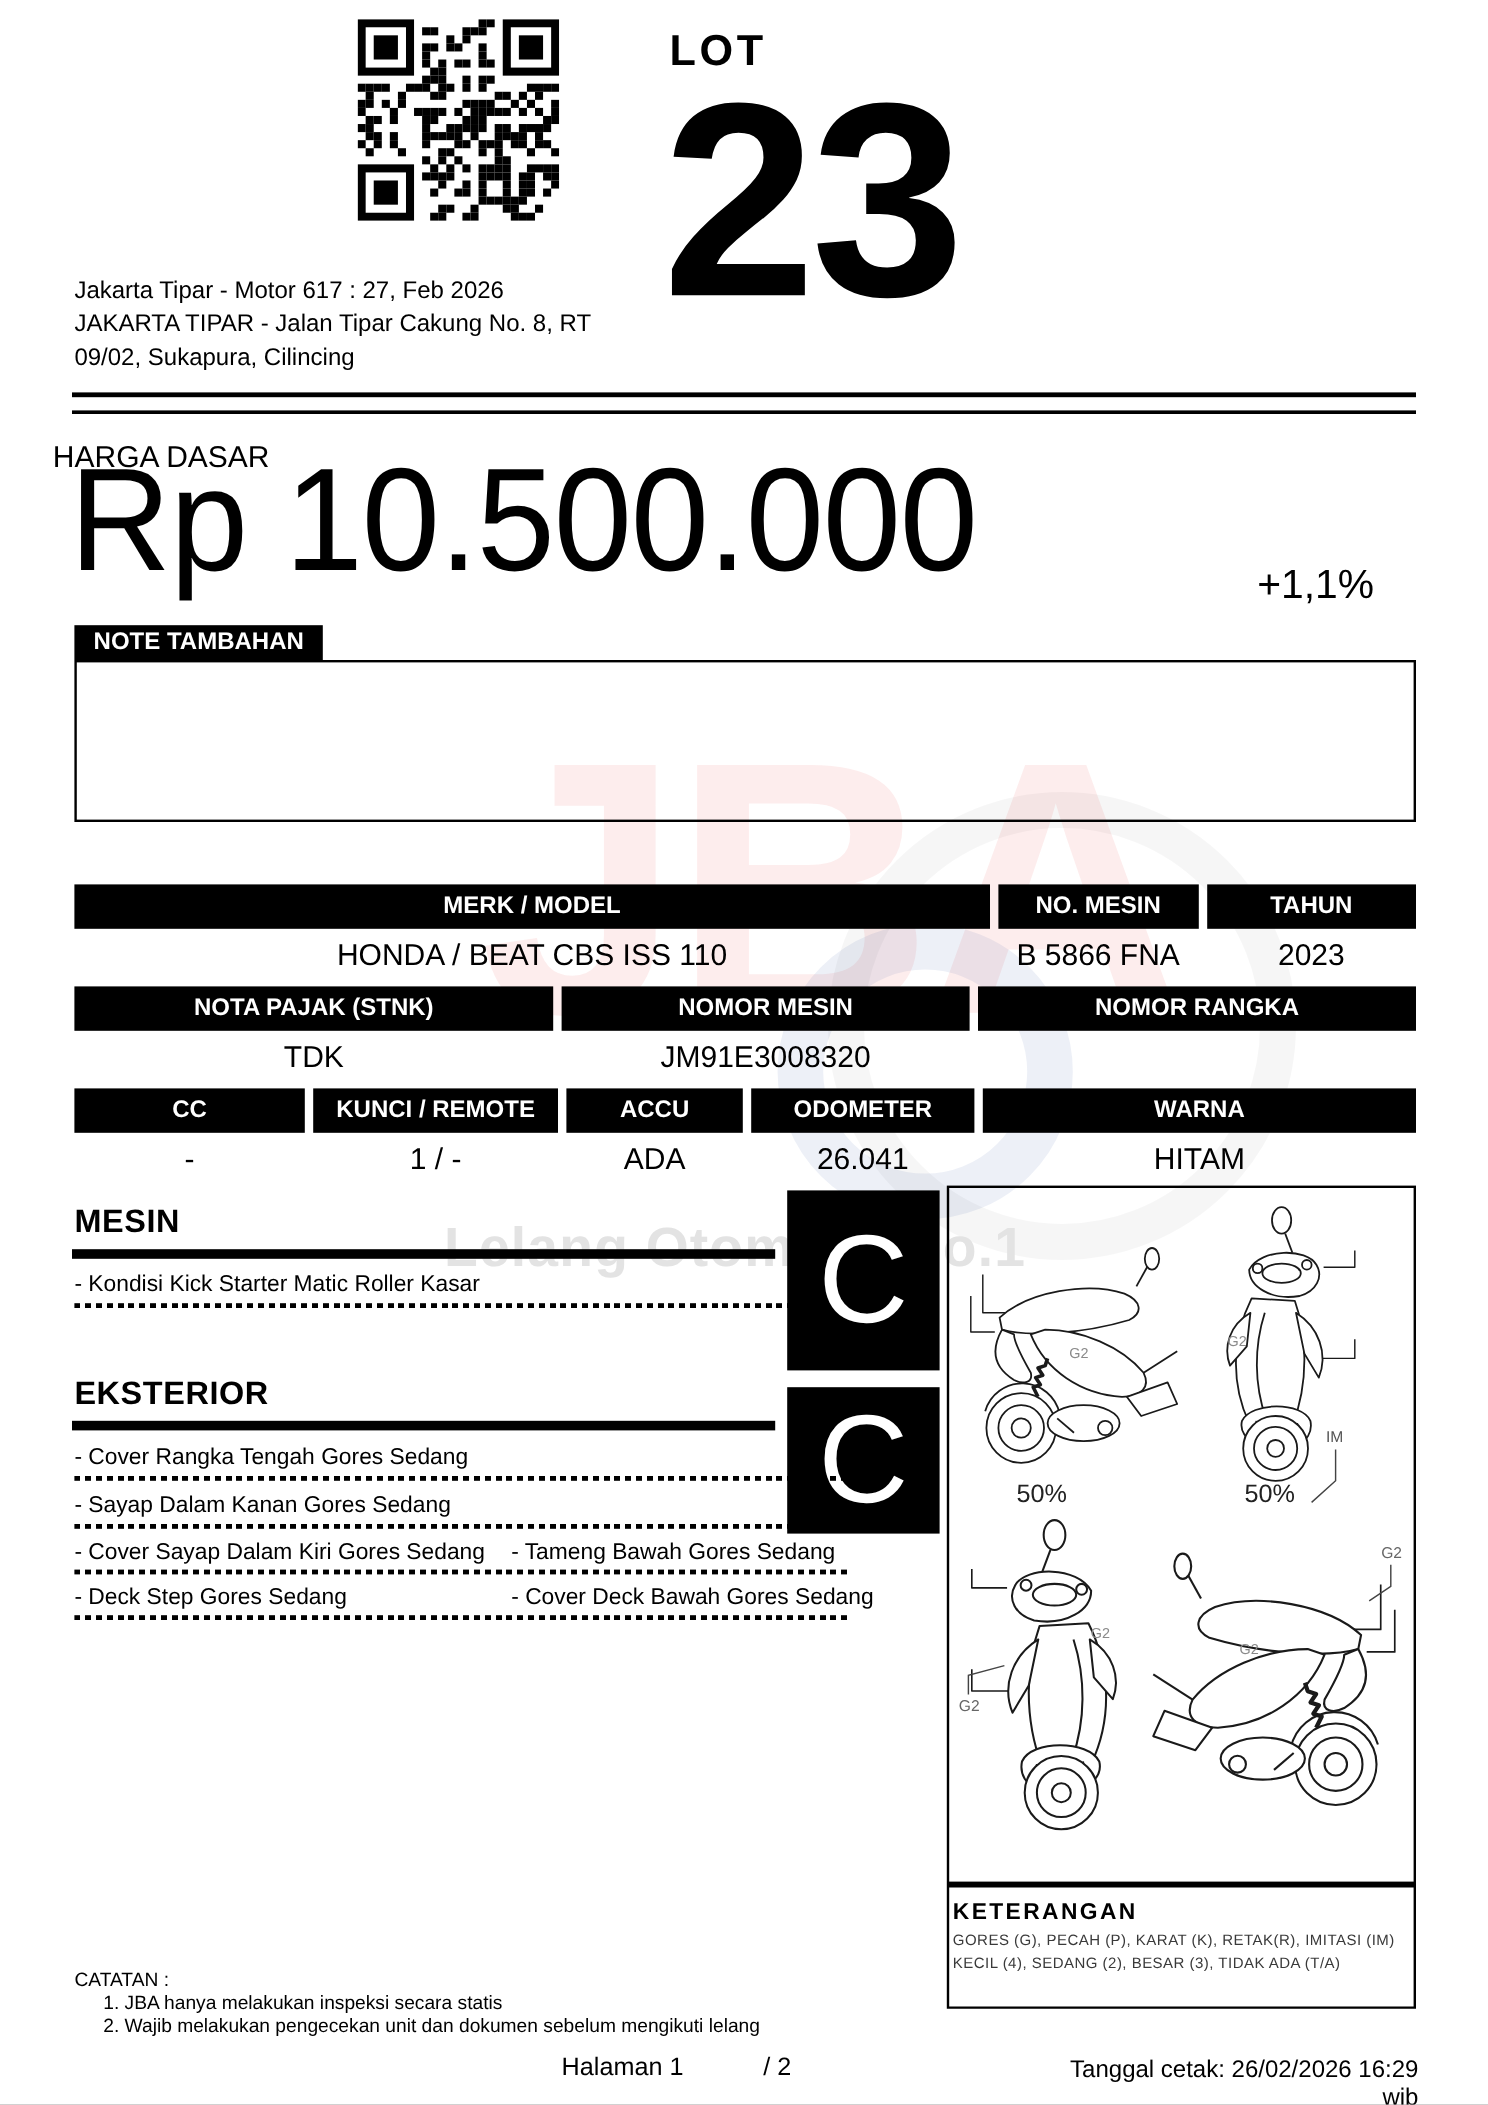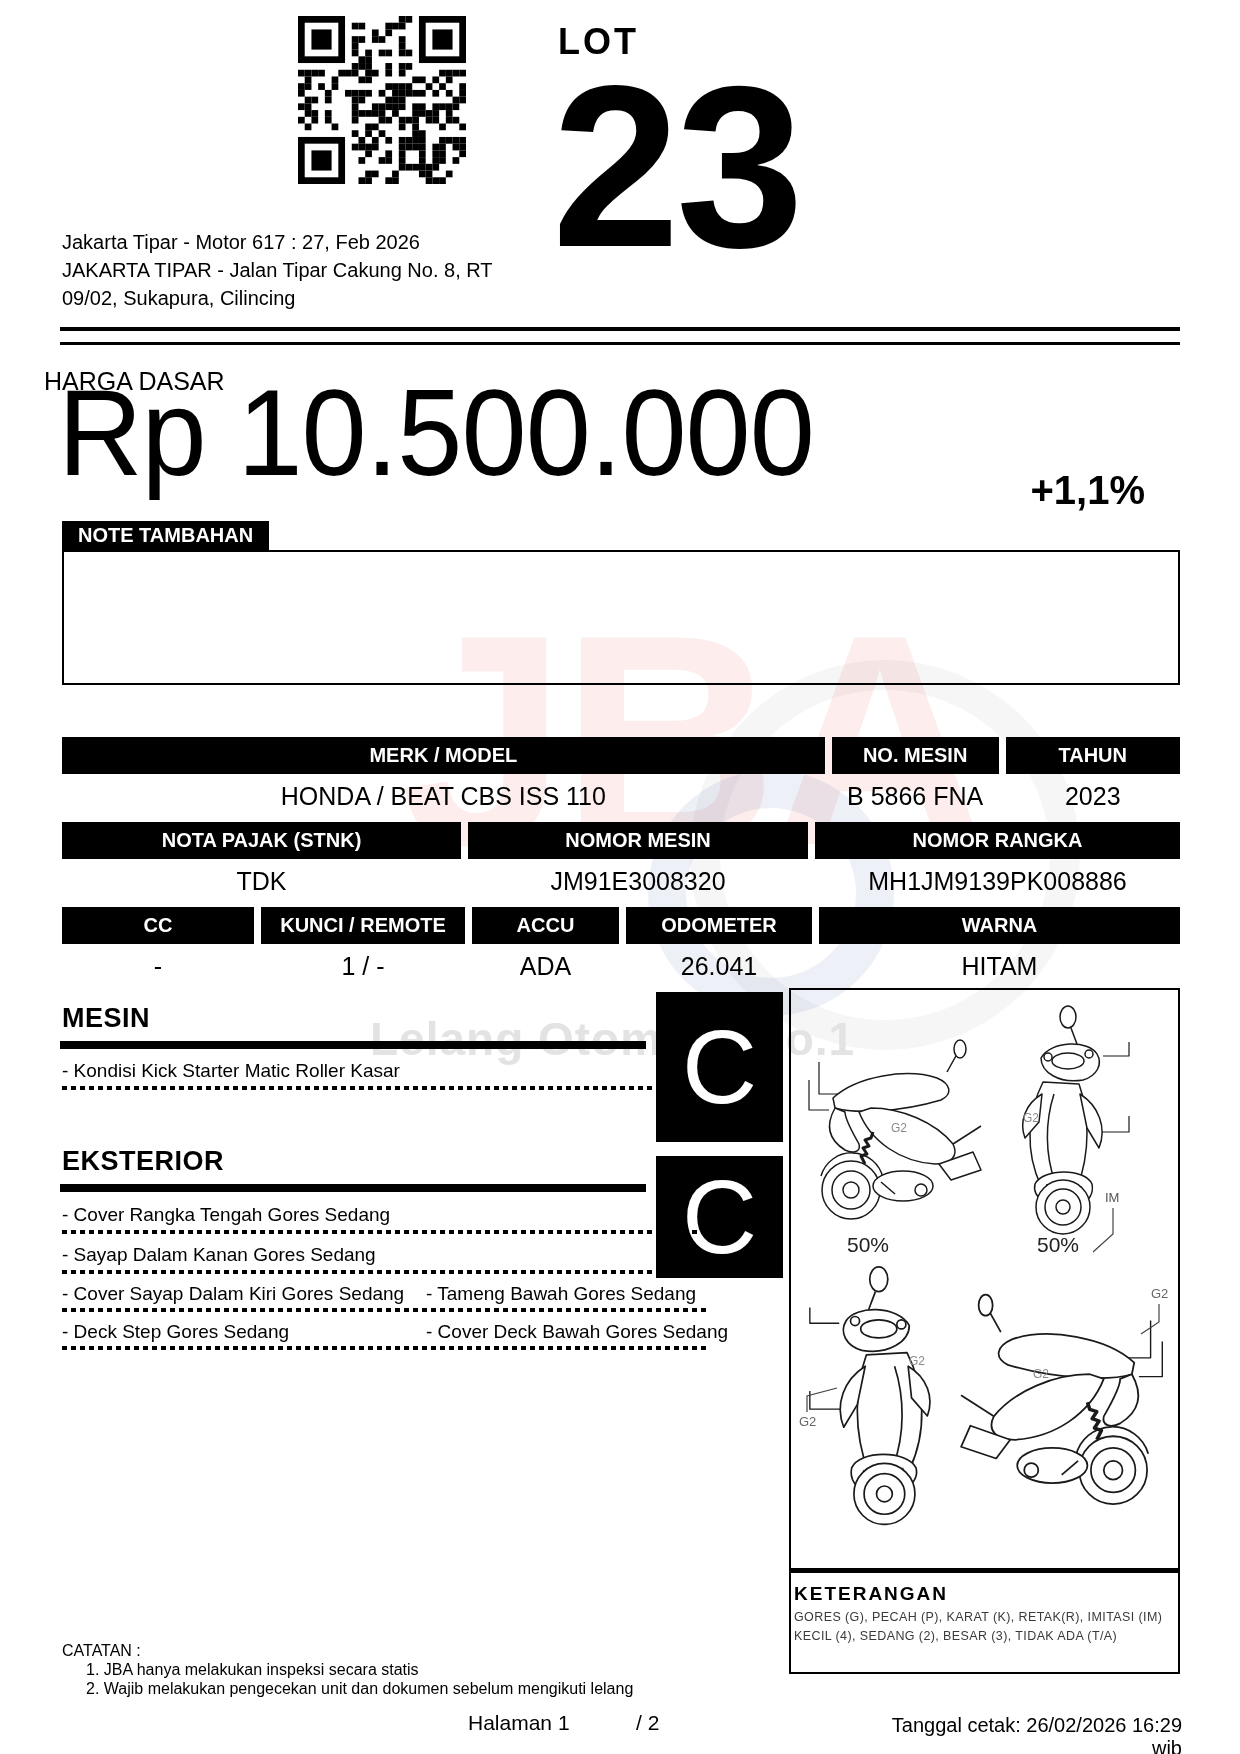--- a/index.html
+++ b/index.html
@@ -15,21 +15,21 @@
   .wm-tagline{left:370px;top:1012px;font-size:46px;font-weight:bold;color:#e3e3e3;letter-spacing:1px;white-space:nowrap;}
   
   .qr{left:298px;top:16px;width:168px;height:168px;}
   .lot-label{left:558px;top:24px;font-size:36px;font-weight:bold;letter-spacing:3px;line-height:1;}
   .lot-number{left:552px;top:52px;font-size:230px;font-weight:bold;line-height:1;letter-spacing:-4px;}
   .addr{left:62px;top:228px;font-size:20px;line-height:28px;width:440px;}
   .dbl-rule{left:60px;top:327px;width:1120px;height:11px;border-top:4px solid #000;border-bottom:3px solid #000;}
   
   .price-label{left:44px;top:347px;font-size:25px;margin-top:20px;}
   .price-value{left:58px;top:372px;font-size:122px;line-height:1;letter-spacing:-1px;white-space:nowrap;transform:scaleX(0.96);transform-origin:0 0;}
-  .price-change{left:1020px;top:468px;width:125px;text-align:right;font-size:40px;font-weight:bold;}
+  .price-change{left:1020px;top:468px;width:125px;text-align:right;font-size:34px;font-weight:normal;}
   
   .note-label{left:62px;top:521px;height:29px;line-height:29px;padding:0 16px;background:#000;color:#fff;font-size:20px;font-weight:bold;}
   .note-box{left:62px;top:550px;width:1114px;height:131px;border:2px solid #000;}
   
   .trow{left:62px;width:1118px;display:flex;gap:7px;}
   .hcell{background:#000;color:#fff;font-weight:bold;font-size:20px;text-align:center;height:37px;line-height:37px;}
   .vcell{font-size:25px;text-align:center;height:40px;line-height:40px;background:transparent;}
   .r1{top:737px;} .v1{top:776px;}
   .r2{top:822px;} .v2{top:861px;}
   .r3{top:907px;} .v3{top:946px;}
@@ -306,21 +306,20 @@
     <div class="vcell w-thn">2023</div>
   </div>
   <div class="abs trow r2">
     <div class="hcell w-nota">NOTA PAJAK (STNK)</div>
     <div class="hcell w-mesin">NOMOR MESIN</div>
     <div class="hcell w-rangka">NOMOR RANGKA</div>
   </div>
   <div class="abs trow v2">
     <div class="vcell w-nota">TDK</div>
     <div class="vcell w-mesin">JM91E3008320</div>
-    <div class="vcell w-rangka">MH1JM9139PK008886</div>
   </div>
   <div class="abs trow r3">
     <div class="hcell w-cc">CC</div>
     <div class="hcell w-kunci">KUNCI / REMOTE</div>
     <div class="hcell w-accu">ACCU</div>
     <div class="hcell w-odo">ODOMETER</div>
     <div class="hcell w-warna">WARNA</div>
   </div>
   <div class="abs trow v3">
     <div class="vcell w-cc">-</div>

